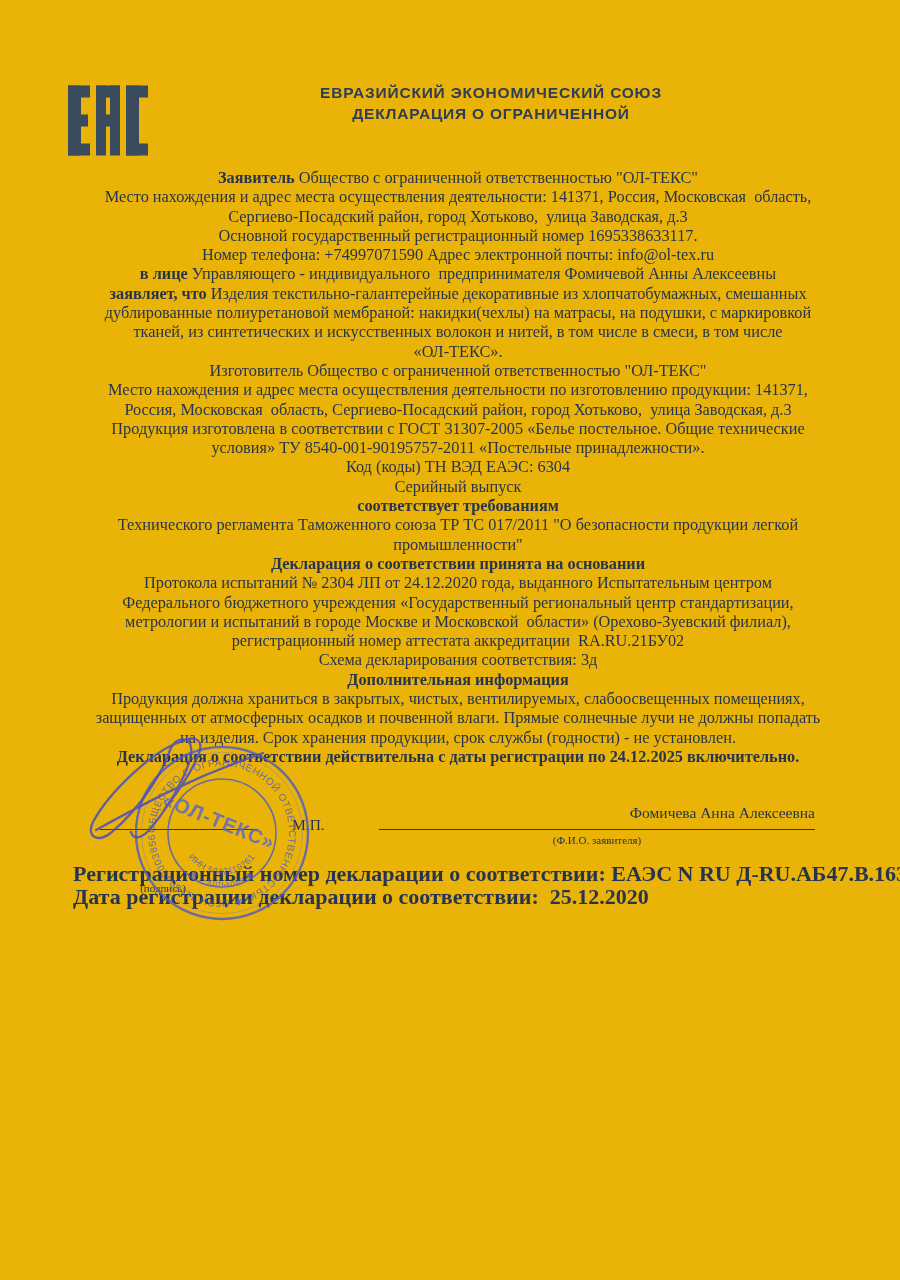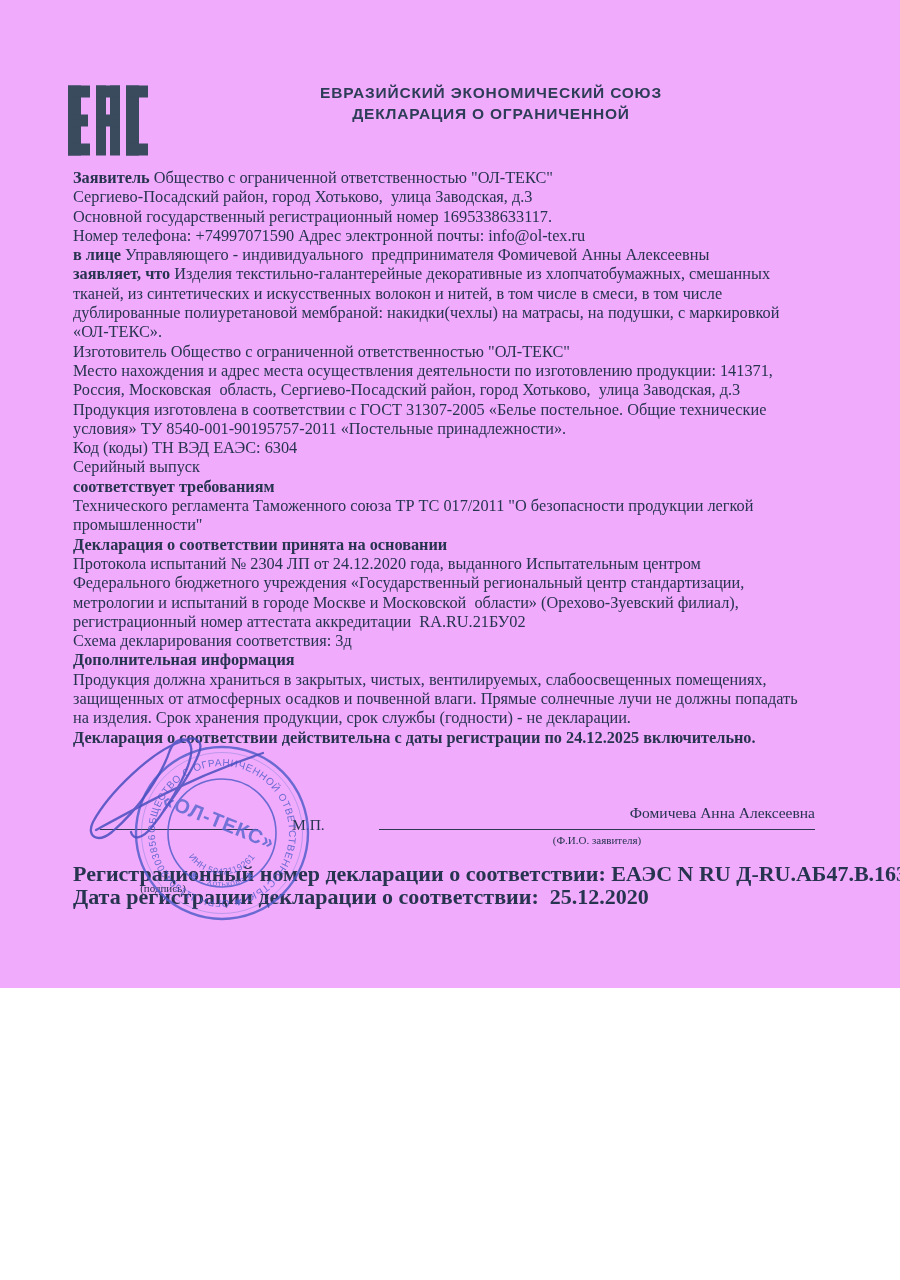--- a/index.html
+++ b/index.html
@@ -1,20 +1,20 @@
 <!DOCTYPE html>
 <html><head>
 <meta charset="utf-8">
 <style>
   html, body { margin: 0; padding: 0; background: #ffffff; }
   .page {
     position: relative;
     width: 900px;
-    height: 988px;
-    background: #f0abfc;
+    height: 1280px;
+    background: #eab308;
     overflow: hidden;
     font-family: "Liberation Serif", "DejaVu Serif", serif;
     color: #273450;
   }
   .eac-logo {
     position: absolute;
     left: 68px; top: 85px;
     width: 80px; height: 71px;
   }
   .doc-title {
@@ -26,20 +26,21 @@
     font-weight: bold;
     font-size: 15.5px;
     letter-spacing: 0.8px;
     line-height: 20.8px;
     color: #2e3d57;
   }
   .body-lines {
     position: absolute;
     left: 73px; top: 168px;
     width: 770px;
+    text-align: center;
   }
   .doc-line {
     white-space: pre;
     font-size: 16.3px;
     line-height: 19.3px;
     height: 19.3px;
   }
   .doc-line .b { font-weight: bold; }
   .applicant-name {
     position: absolute;
@@ -110,48 +111,49 @@
     </g>
   </svg>
 
   <div class="doc-title">
     <div>ЕВРАЗИЙСКИЙ ЭКОНОМИЧЕСКИЙ СОЮЗ</div>
     <div>ДЕКЛАРАЦИЯ О ОГРАНИЧЕННОЙ</div>
   </div>
 
   <div class="body-lines" id="body-lines">
       <div class="doc-line"><span class="b">Заявитель</span><span> Общество с ограниченной ответственностью "ОЛ-ТЕКС"</span></div>
+      <div class="doc-line"><span>Место нахождения и адрес места осуществления деятельности: 141371, Россия, Московская  область,</span></div>
       <div class="doc-line"><span>Сергиево-Посадский район, город Хотьково,  улица Заводская, д.3</span></div>
       <div class="doc-line"><span>Основной государственный регистрационный номер 1695338633117.</span></div>
       <div class="doc-line"><span>Номер телефона: +74997071590 Адрес электронной почты: info@ol-tex.ru</span></div>
       <div class="doc-line"><span class="b">в лице</span><span> Управляющего - индивидуального  предпринимателя Фомичевой Анны Алексеевны</span></div>
       <div class="doc-line"><span class="b">заявляет, что</span><span> Изделия текстильно-галантерейные декоративные из хлопчатобумажных, смешанных</span></div>
+      <div class="doc-line"><span>дублированные полиуретановой мембраной: накидки(чехлы) на матрасы, на подушки, с маркировкой</span></div>
       <div class="doc-line"><span>тканей, из синтетических и искусственных волокон и нитей, в том числе в смеси, в том числе</span></div>
-      <div class="doc-line"><span>дублированные полиуретановой мембраной: накидки(чехлы) на матрасы, на подушки, с маркировкой</span></div>
       <div class="doc-line"><span>«ОЛ-ТЕКС».</span></div>
       <div class="doc-line"><span>Изготовитель Общество с ограниченной ответственностью "ОЛ-ТЕКС"</span></div>
       <div class="doc-line"><span>Место нахождения и адрес места осуществления деятельности по изготовлению продукции: 141371,</span></div>
       <div class="doc-line"><span>Россия, Московская  область, Сергиево-Посадский район, город Хотьково,  улица Заводская, д.3</span></div>
       <div class="doc-line"><span>Продукция изготовлена в соответствии с ГОСТ 31307-2005 «Белье постельное. Общие технические</span></div>
       <div class="doc-line"><span>условия» ТУ 8540-001-90195757-2011 «Постельные принадлежности».</span></div>
       <div class="doc-line"><span>Код (коды) ТН ВЭД ЕАЭС: 6304</span></div>
       <div class="doc-line"><span>Серийный выпуск</span></div>
       <div class="doc-line"><span class="b">соответствует требованиям</span></div>
       <div class="doc-line"><span>Технического регламента Таможенного союза ТР ТС 017/2011 "О безопасности продукции легкой</span></div>
       <div class="doc-line"><span>промышленности"</span></div>
       <div class="doc-line"><span class="b">Декларация о соответствии принята на основании</span></div>
       <div class="doc-line"><span>Протокола испытаний № 2304 ЛП от 24.12.2020 года, выданного Испытательным центром</span></div>
       <div class="doc-line"><span>Федерального бюджетного учреждения «Государственный региональный центр стандартизации,</span></div>
       <div class="doc-line"><span>метрологии и испытаний в городе Москве и Московской  области» (Орехово-Зуевский филиал),</span></div>
       <div class="doc-line"><span>регистрационный номер аттестата аккредитации  RA.RU.21БУ02</span></div>
       <div class="doc-line"><span>Схема декларирования соответствия: 3д</span></div>
       <div class="doc-line"><span class="b">Дополнительная информация</span></div>
       <div class="doc-line"><span>Продукция должна храниться в закрытых, чистых, вентилируемых, слабоосвещенных помещениях,</span></div>
       <div class="doc-line"><span>защищенных от атмосферных осадков и почвенной влаги. Прямые солнечные лучи не должны попадать</span></div>
-      <div class="doc-line"><span>на изделия. Срок хранения продукции, срок службы (годности) - не декларации.</span></div>
+      <div class="doc-line"><span>на изделия. Срок хранения продукции, срок службы (годности) - не установлен.</span></div>
       <div class="doc-line"><span class="b">Декларация о соответствии действительна с даты регистрации по 24.12.2025 включительно.</span></div>
     </div>
 
   <div class="applicant-name">Фомичева Анна Алексеевна</div>
   <div class="sig-line left"></div>
   <div class="sig-line right"></div>
   <div class="sig-caption left">(подпись)</div>
   <div class="sig-caption right">(Ф.И.О. заявителя)</div>
   <div class="mp-label">М.П.</div>
 

